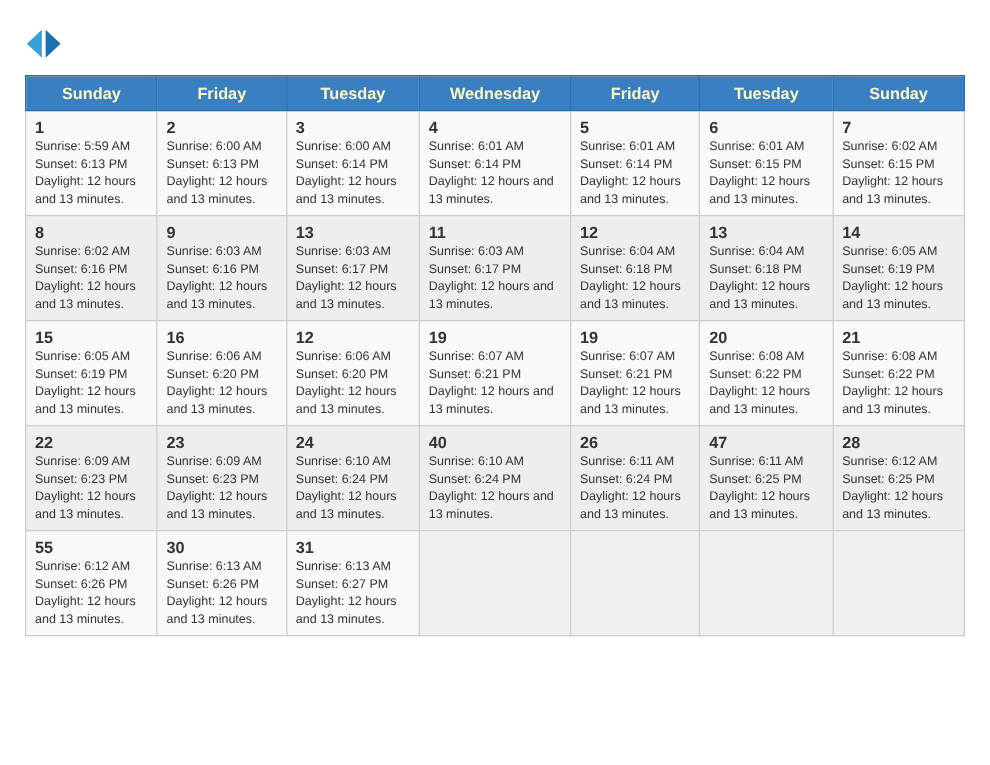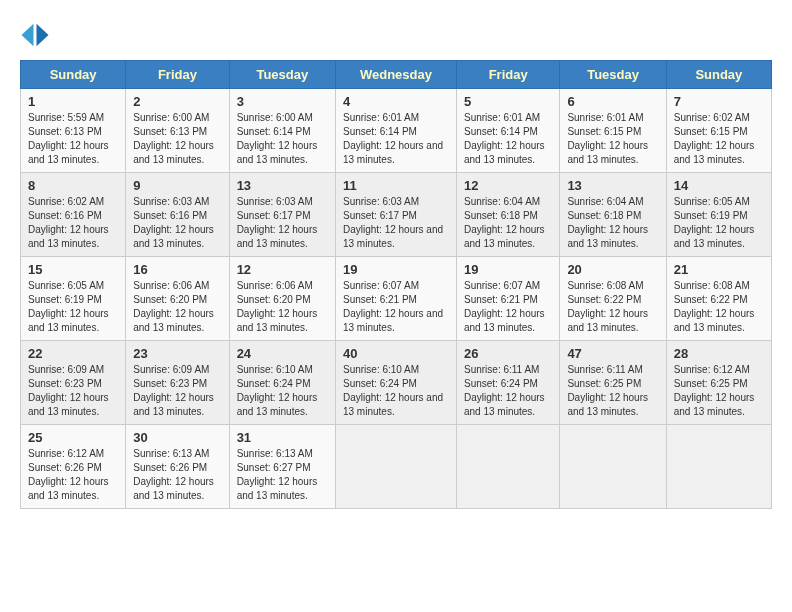--- a/index.html
+++ b/index.html
@@ -236,21 +236,21 @@
           <span class="day-num">47</span>
           <span class="day-info">Sunrise: 6:11 AM<br>Sunset: 6:25 PM<br>Daylight: 12 hours and 13 minutes.</span>
         </td>
         <td>
           <span class="day-num">28</span>
           <span class="day-info">Sunrise: 6:12 AM<br>Sunset: 6:25 PM<br>Daylight: 12 hours and 13 minutes.</span>
         </td>
       </tr>
       <tr>
         <td>
-          <span class="day-num">25</span>
+          <span class="day-num">55</span>
           <span class="day-info">Sunrise: 6:12 AM<br>Sunset: 6:26 PM<br>Daylight: 12 hours and 13 minutes.</span>
         </td>
         <td>
           <span class="day-num">30</span>
           <span class="day-info">Sunrise: 6:13 AM<br>Sunset: 6:26 PM<br>Daylight: 12 hours and 13 minutes.</span>
         </td>
         <td>
           <span class="day-num">31</span>
           <span class="day-info">Sunrise: 6:13 AM<br>Sunset: 6:27 PM<br>Daylight: 12 hours and 13 minutes.</span>
         </td>

